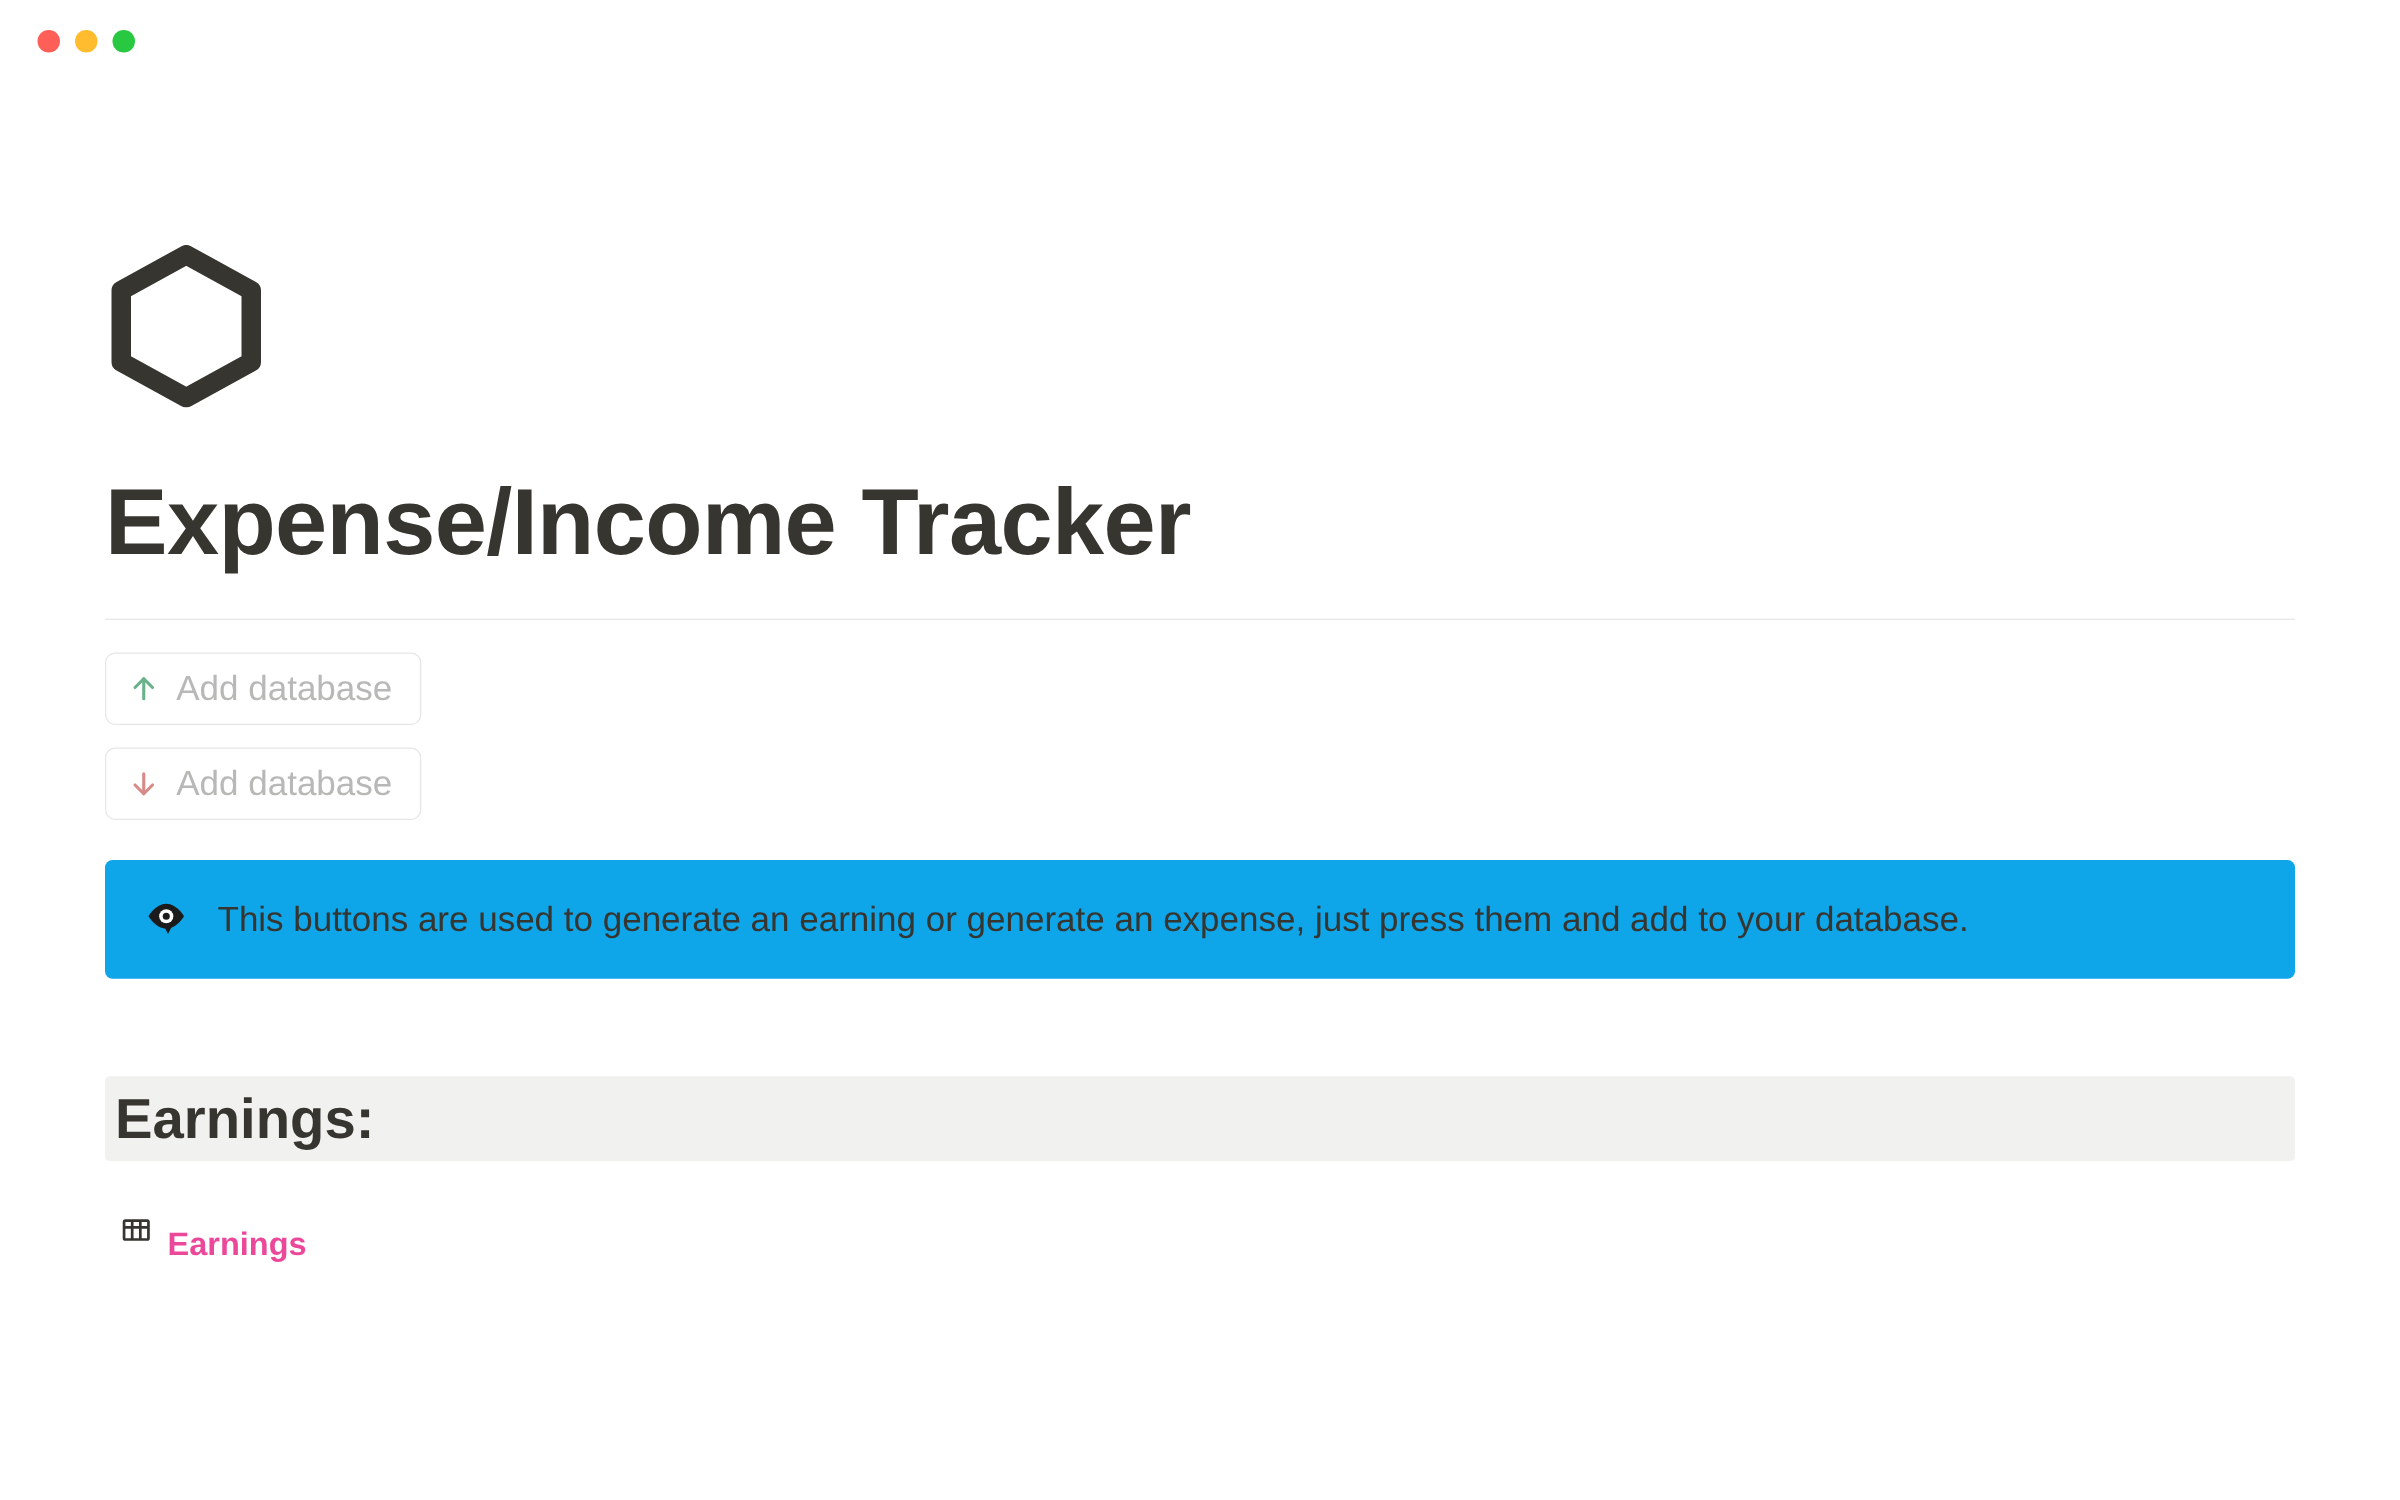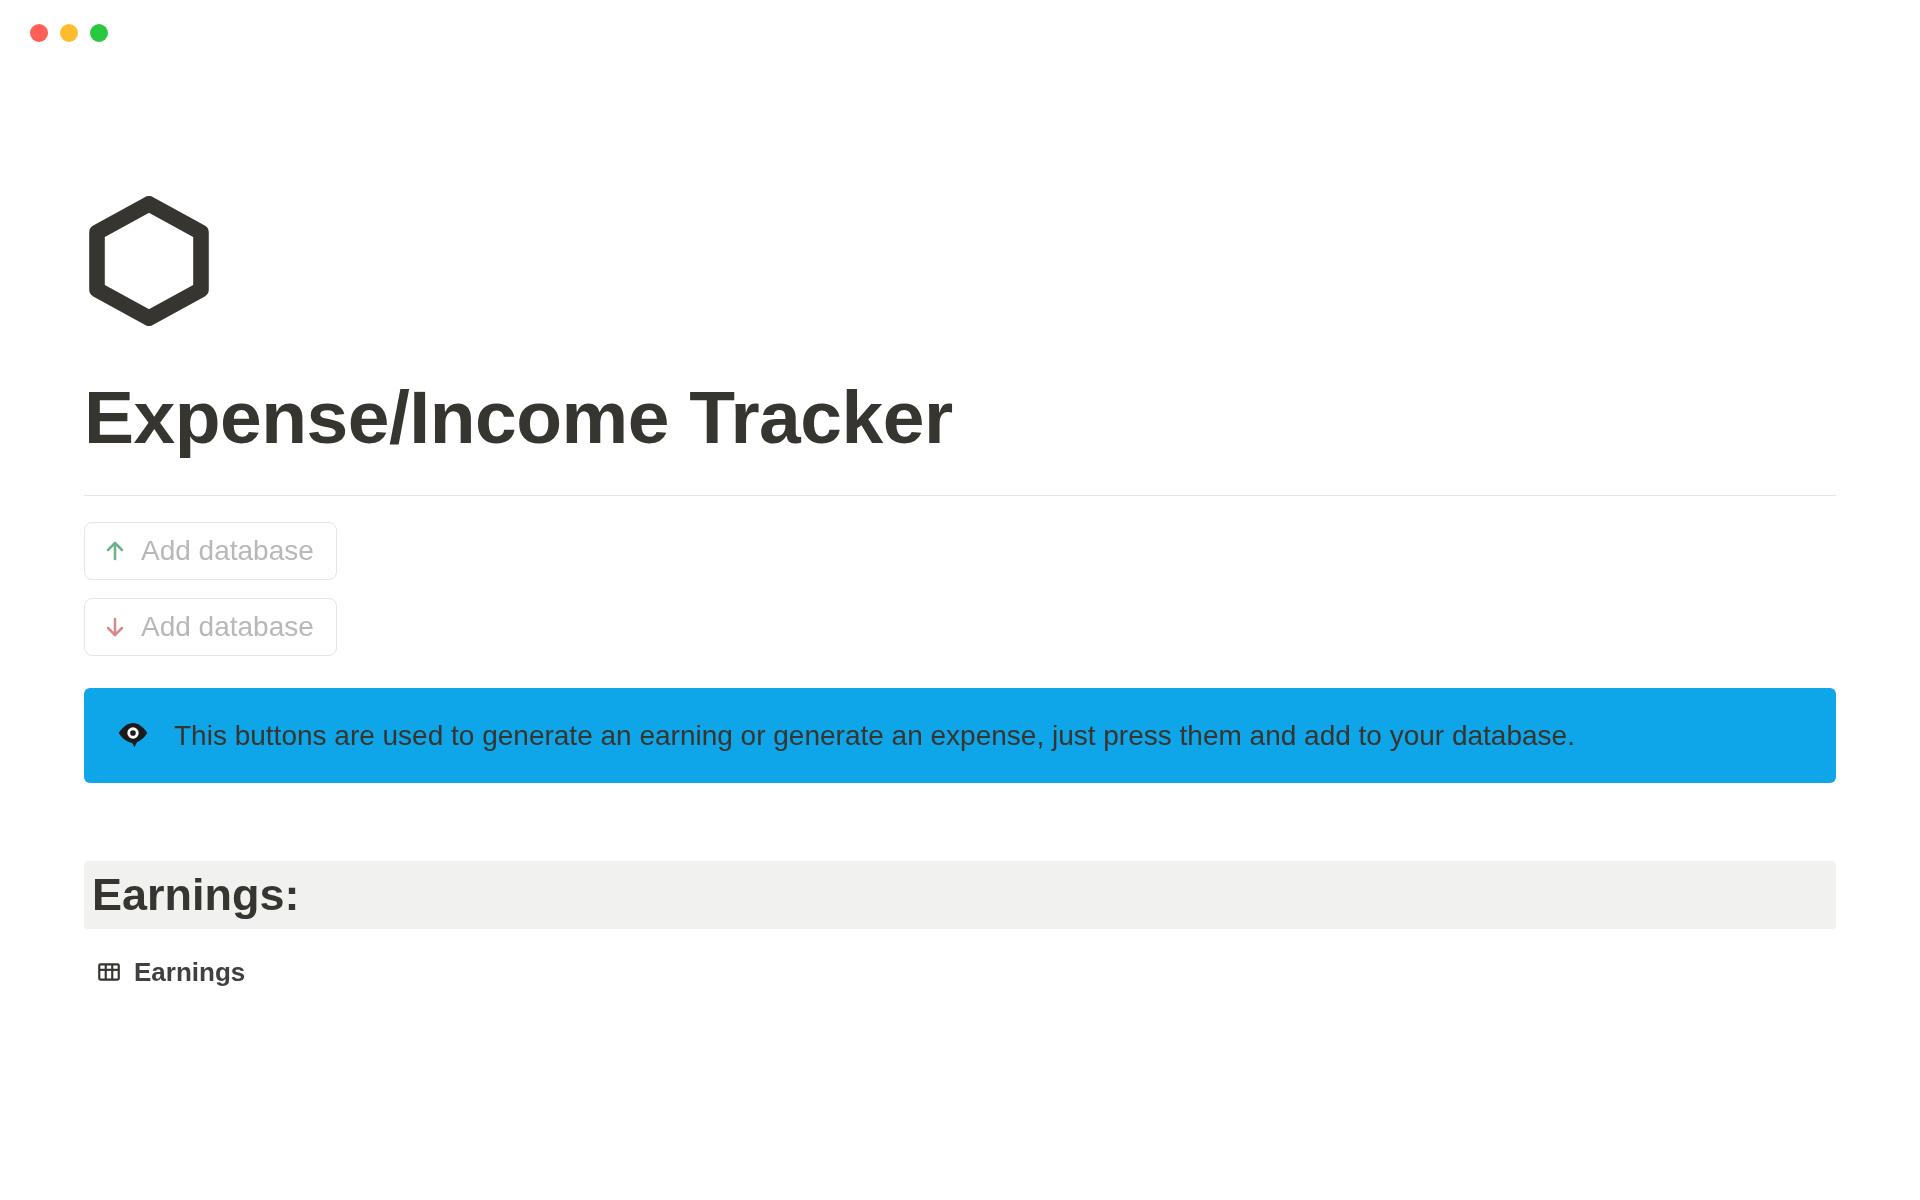--- a/index.html
+++ b/index.html
@@ -120,21 +120,22 @@
     padding-left: 12px;
   }
   .db-view-icon svg {
     width: 26px;
     height: 26px;
     display: block;
   }
   .db-view-label {
     font-size: 26px;
     font-weight: 600;
-    color: #404040;
+    color: #ec4899;
+    margin-top: 23px;
   }
 </style>
 </head>
 <body>
 
 <div class="window-controls">
   <div class="window-dot dot-red"></div>
   <div class="window-dot dot-yellow"></div>
   <div class="window-dot dot-green"></div>
 </div>

